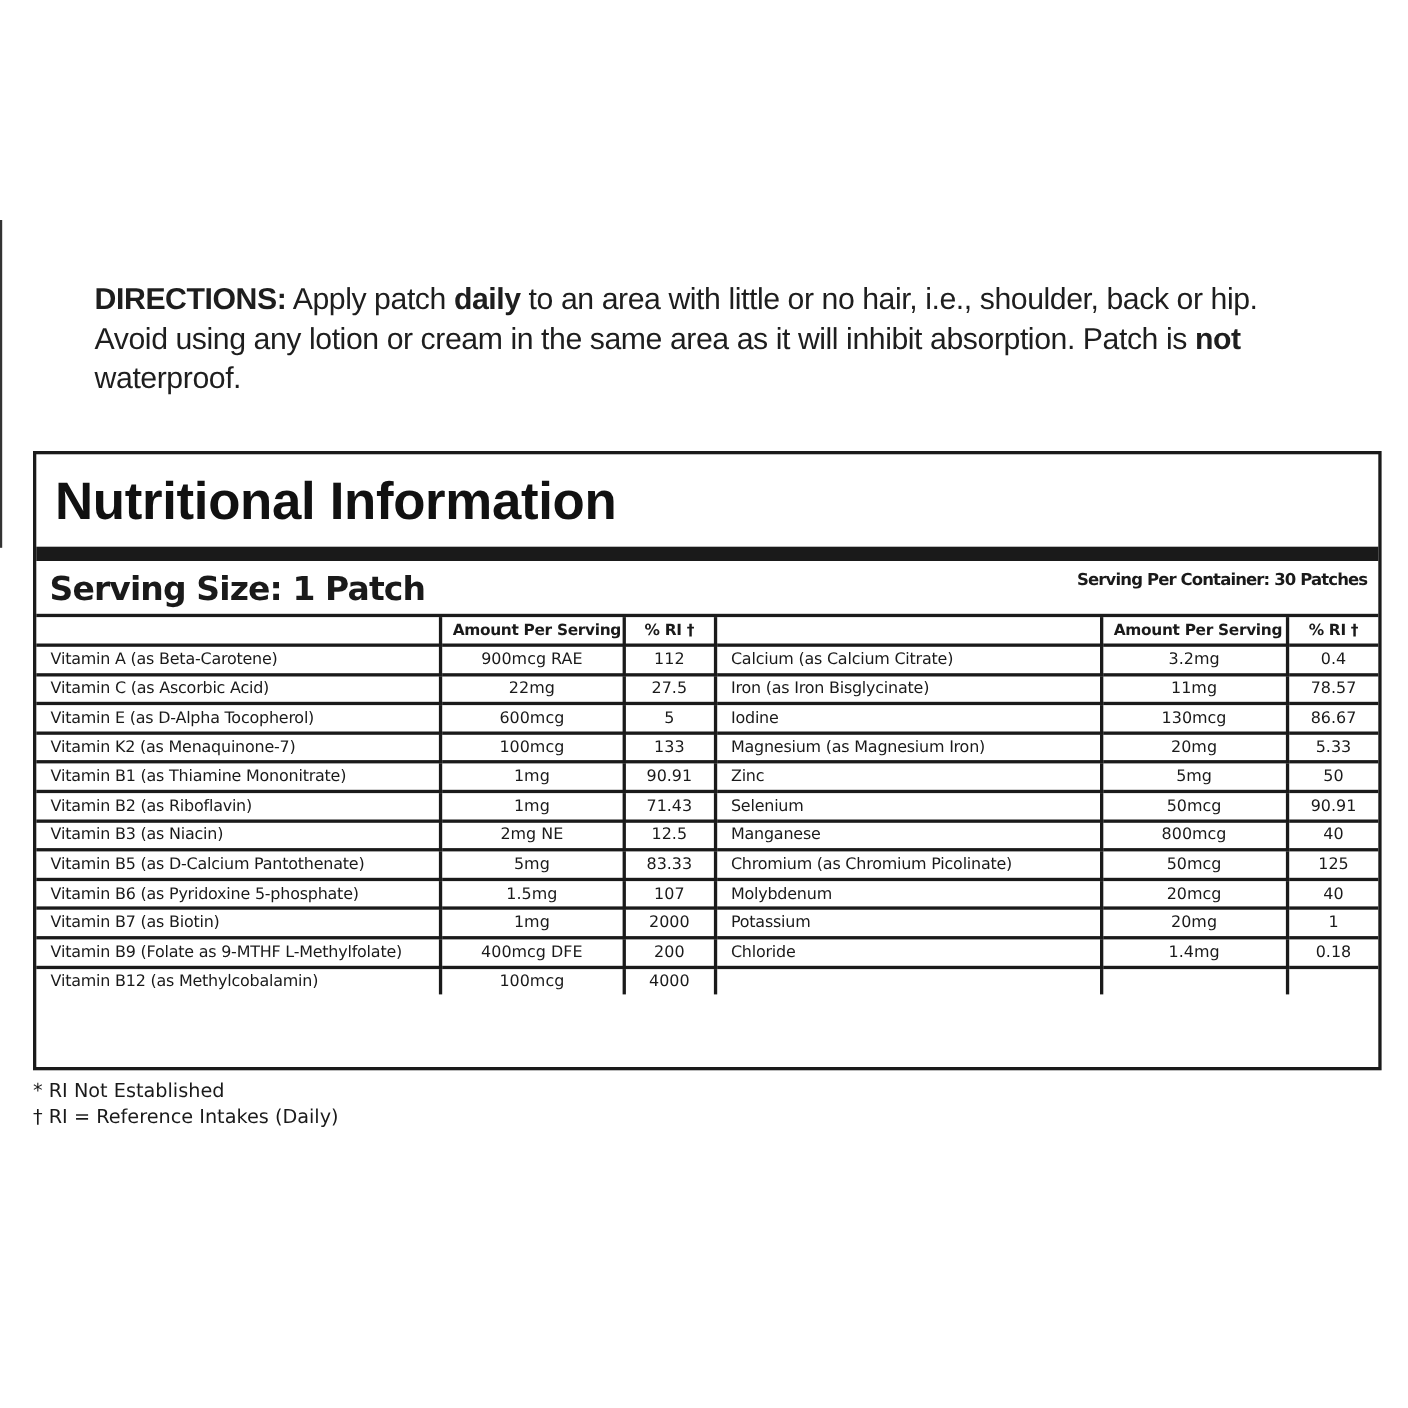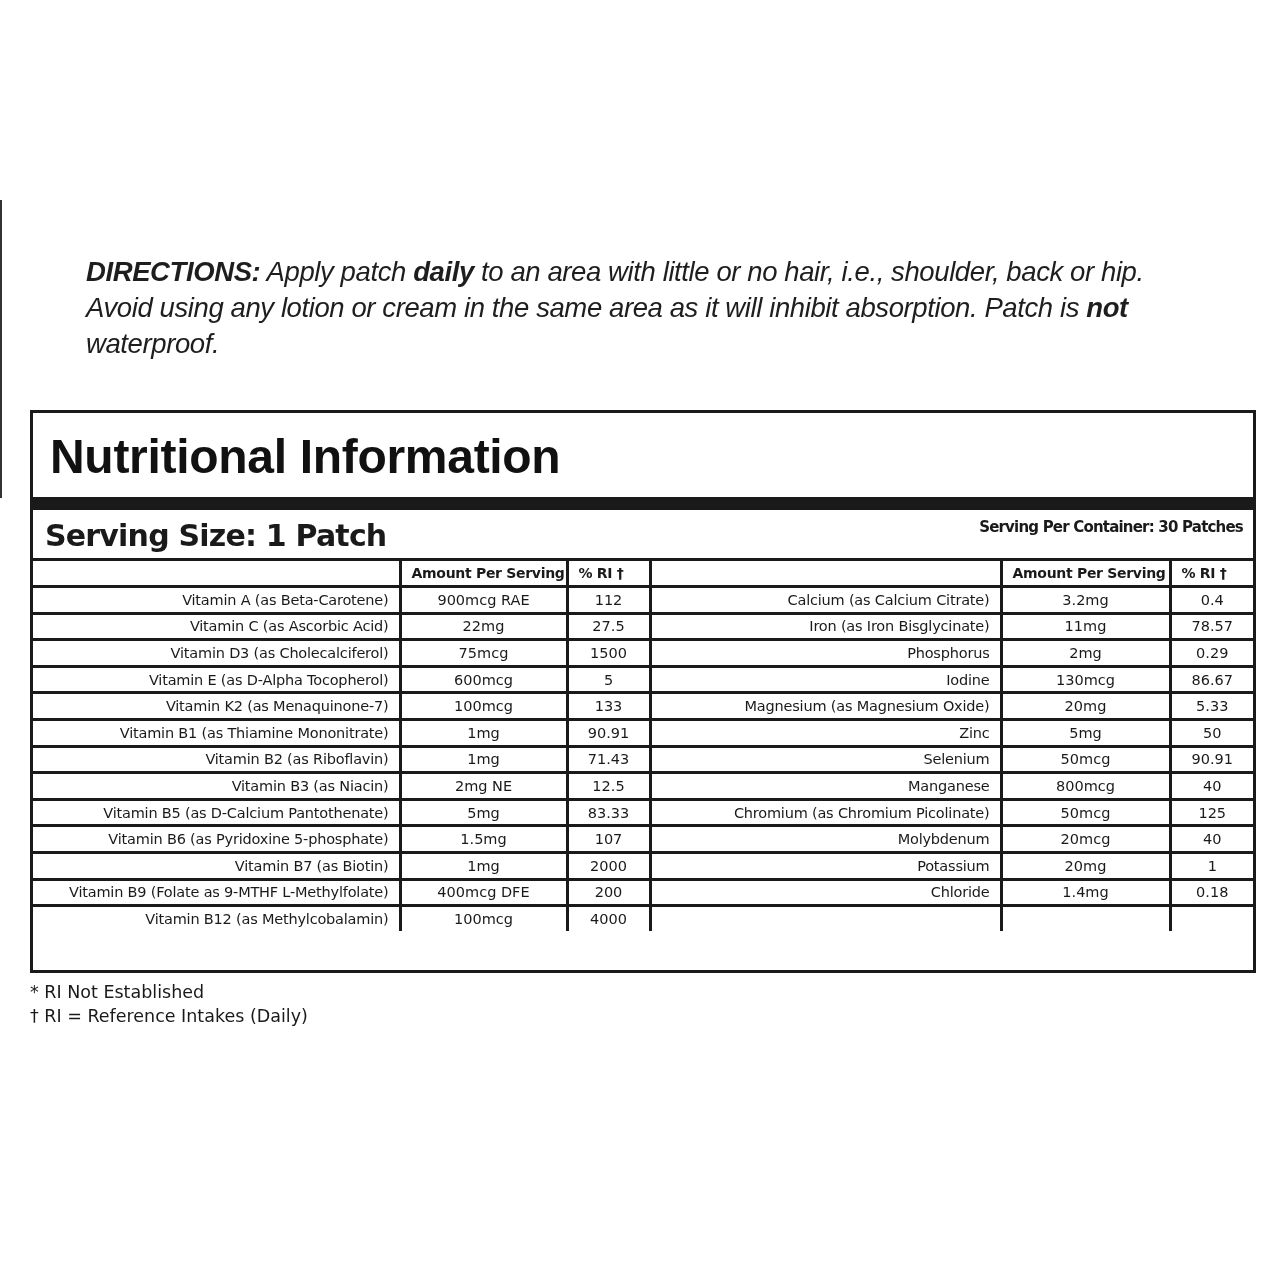--- a/index.html
+++ b/index.html
@@ -1,31 +1,31 @@
 <!DOCTYPE html>
 <html><head>
 <meta charset="utf-8">
 <style>
   html, body { margin:0; padding:0; background:#ffffff; }
   body { width:1280px; height:1280px; position:relative; overflow:hidden; font-family:"DejaVu Sans", sans-serif; color:#1a1a1a; }
   .edge-line { position:absolute; left:0; top:200px; width:2px; height:298px; background:#333; }
-  .directions { position:absolute; left:86px; top:254px; width:1120px; font-family:"Liberation Sans", sans-serif; font-size:27.5px; line-height:36px; color:#1e1e1e; letter-spacing:-0.4px;font-style:italic; }
+  .directions { position:absolute; left:86px; top:254px; width:1120px; font-family:"Liberation Sans", sans-serif; font-size:27.5px; line-height:36px; color:#1e1e1e; letter-spacing:-0.4px; }
   .directions b { font-weight:bold; }
   .panel { position:absolute; left:30px; top:410px; width:1220px; height:557px; border:3px solid #1a1a1a; background:#fff; }
   .title-area { position:absolute; left:3px; top:0; width:1257px; height:84px; }
   .title { position:absolute; left:14px; top:16px; font-family:"Liberation Sans", sans-serif; font-weight:bold; font-size:48px; line-height:56px; color:#111; letter-spacing:-0.3px; }
   .thick-bar { position:absolute; left:0; top:84px; width:1220px; height:13px; background:#1a1a1a; }
   .serving { position:absolute; left:0; top:97px; width:1220px; height:48px; border-bottom:3px solid #1a1a1a; }
   .serving-left { position:absolute; left:12px; top:8px; font-family:"DejaVu Sans", sans-serif; font-weight:bold; font-size:30px; color:#1a1a1a; letter-spacing:-0.8px; }
   .serving-right { position:absolute; right:10px; top:8px; font-family:"DejaVu Sans", sans-serif; font-weight:bold; font-size:15px; color:#1a1a1a; letter-spacing:-0.8px; }
   table.grid { position:absolute; left:0; top:148px; width:1220px; border-collapse:collapse; table-layout:fixed; font-family:"DejaVu Sans", sans-serif; font-size:14.5px; color:#1a1a1a; }
   table.grid td, table.grid th { border:3px solid #1a1a1a; height:23.6px; padding:0 10px; white-space:nowrap; overflow:hidden; }
   table.grid tr:first-child th { border-top:none; }
-  table.grid th { font-weight:bold; font-size:14px; text-align:left; height:24px; letter-spacing:-0.3px; }
-  table.grid td.n { text-align:right; padding-left:26px; letter-spacing:-0.2px; }
+  table.grid th { font-weight:bold; font-size:14px; text-align:center; height:24px; letter-spacing:-0.3px; }
+  table.grid td.n { text-align:left; padding-left:13px; letter-spacing:-0.2px; }
   table.grid td.v { text-align:center; }
   table.grid tr > :first-child { border-left:none; }
   table.grid tr > :last-child { border-right:none; }
   table.grid tr:last-child td { border-bottom:none; }
   .footnotes { position:absolute; left:30px; top:980px; font-family:"DejaVu Sans", sans-serif; font-size:17.5px; line-height:24px; color:#1a1a1a; }
 </style>
 </head>
 <body>
 
 <div class="edge-line"></div>
@@ -72,40 +72,32 @@
         </tr>
         <tr>
           <td class="n">Vitamin C (as Ascorbic Acid)</td>
           <td class="v">22mg</td>
           <td class="v">27.5</td>
           <td class="n">Iron (as Iron Bisglycinate)</td>
           <td class="v">11mg</td>
           <td class="v">78.57</td>
         </tr>
         <tr>
-          <td class="n">Vitamin D3 (as Cholecalciferol)</td>
-          <td class="v">75mcg</td>
-          <td class="v">1500</td>
-          <td class="n">Phosphorus</td>
-          <td class="v">2mg</td>
-          <td class="v">0.29</td>
-        </tr>
-        <tr>
           <td class="n">Vitamin E (as D-Alpha Tocopherol)</td>
           <td class="v">600mcg</td>
           <td class="v">5</td>
           <td class="n">Iodine</td>
           <td class="v">130mcg</td>
           <td class="v">86.67</td>
         </tr>
         <tr>
           <td class="n">Vitamin K2 (as Menaquinone-7)</td>
           <td class="v">100mcg</td>
           <td class="v">133</td>
-          <td class="n">Magnesium (as Magnesium Oxide)</td>
+          <td class="n">Magnesium (as Magnesium Iron)</td>
           <td class="v">20mg</td>
           <td class="v">5.33</td>
         </tr>
         <tr>
           <td class="n">Vitamin B1 (as Thiamine Mononitrate)</td>
           <td class="v">1mg</td>
           <td class="v">90.91</td>
           <td class="n">Zinc</td>
           <td class="v">5mg</td>
           <td class="v">50</td>

